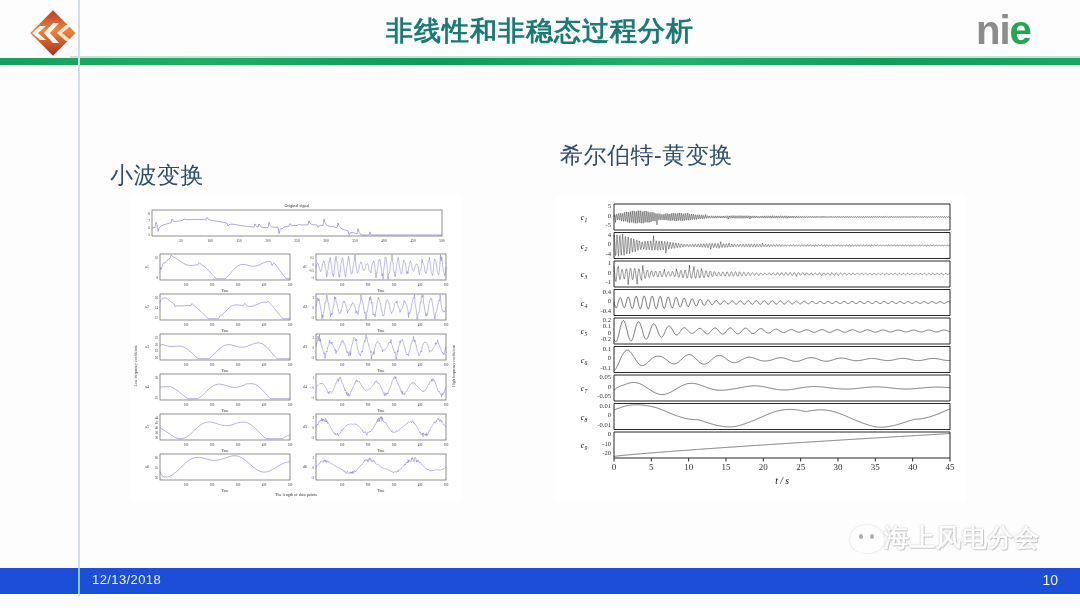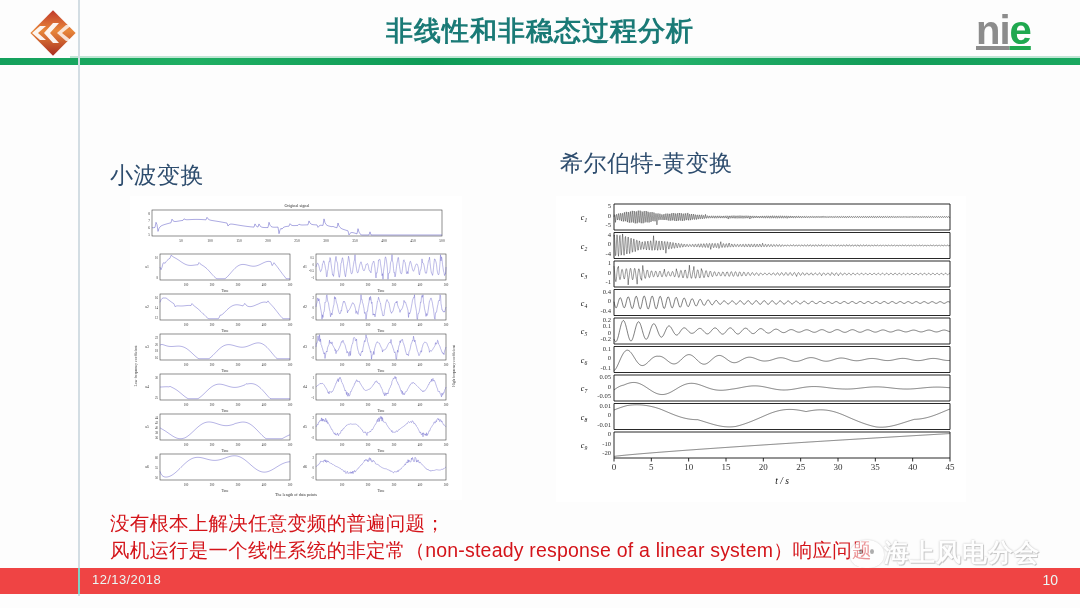--- a/index.html
+++ b/index.html
@@ -14,21 +14,21 @@
   
   .header { position: absolute; left: 0; top: 0; width: 1080px; height: 62px; }
   .slide-title {
     position: absolute; left: 180px; top: 9px; width: 720px;
     text-align: center;
     font-size: 27px; font-weight: bold; color: #1a7a76;
     letter-spacing: 1px; line-height: 44px; white-space: nowrap;
   }
   .logo-left { position: absolute; left: 22px; top: 10px; width: 62px; height: 46px; }
   .logo-right { position: absolute; right: 14px; top: 8px; width: 90px; height: 44px; }
-  .nie-text { font-size: 40px; font-weight: bold; line-height: 44px; letter-spacing: -1px; text-decoration: underline; }
+  .nie-text { font-size: 40px; font-weight: bold; line-height: 44px; letter-spacing: -1px; }
   .nie-gray { color: #8c8c8c; }
   .nie-green { color: #1fa84f; }
 
   .header-rule {
     position: absolute; left: 0; top: 58px; width: 1080px; height: 7px;
     background: linear-gradient(90deg,#14a05c 0%,#1faf63 18%,#0e9b57 40%,#23b069 62%,#129c59 82%,#1aa860 100%);
   }
   .header-rule-thin {
     position: absolute; left: 70px; top: 56px; width: 1010px; height: 2px;
     background: #bfe6d4;
@@ -41,53 +41,53 @@
   .lead {
     position: absolute; left: 108px; top: 86px; width: 900px;
     font-size: 22px; font-weight: bold; color: #16355c;
     line-height: 31px; letter-spacing: .3px;
   }
   .subhead {
     position: absolute; font-size: 23px; color: #2e4d6e; line-height: 30px;
     letter-spacing: .5px;
   }
   .subhead.left  { left: 110px; top: 160px; }
-  .subhead.right { left: 560px; top: 148px; }
+  .subhead.right { left: 560px; top: 140px; }
 
   .redblock {
     position: absolute; left: 110px; top: 510px; width: 940px;
     color: #d4141a; font-size: 19.5px; line-height: 27px; letter-spacing: .2px;
   }
   .redblock .ln2 { white-space: nowrap; }
 
   
   .footer {
     position: absolute; left: 0; bottom: 14px; width: 1080px; height: 26px;
-    background: #ef4444;
+    background: #1d4ed8;
   }
   .footer-sep { position: absolute; left: 78px; top: 0; width: 2px; height: 26px; background: #7fd0c2; }
   .footer-date {
     position: absolute; left: 92px; top: 4px;
     font-size: 13px; color: #eaf7f4; letter-spacing: .4px;
   }
   .footer-page {
     position: absolute; right: 22px; top: 4px;
     font-size: 14px; color: #eaf7f4;
   }
 
   
   .fig { position: absolute; background: #ffffff; }
   .fig-wavelet { left: 130px; top: 196px; width: 332px; height: 304px; }
   .fig-hht     { left: 556px; top: 196px; width: 410px; height: 306px; }
 
   svg { display: block; }
 
   
   .watermark {
-    position: absolute; left: 848px; top: 534px; width: 224px; height: 46px;
+    position: absolute; left: 848px; top: 519px; width: 224px; height: 46px;
     opacity: .55; pointer-events: none;
   }
   .wm-text {
     position: absolute; left: 36px; top: 2px;
     font-size: 25px; color: #ffffff; font-weight: bold;
     text-shadow: 0 0 2px rgba(120,120,120,.9), 1px 1px 0 rgba(150,150,150,.8);
     letter-spacing: 1px; white-space: nowrap;
   }
   .wm-bubble {
     position: absolute; left: 2px; top: 6px; width: 34px; height: 28px;
@@ -414,24 +414,20 @@
         <line x1="319.3333333333333" y1="262" x2="319.3333333333333" y2="265.5" stroke="#111" stroke-width="0.9"></line>
         <text x="319.3333333333333" y="274" font-size="9" text-anchor="middle" fill="#333" font-family="&quot;Liberation Serif&quot;, serif">35</text>
         <line x1="356.66666666666663" y1="262" x2="356.66666666666663" y2="265.5" stroke="#111" stroke-width="0.9"></line>
         <text x="356.66666666666663" y="274" font-size="9" text-anchor="middle" fill="#333" font-family="&quot;Liberation Serif&quot;, serif">40</text>
         <line x1="394" y1="262" x2="394" y2="265.5" stroke="#111" stroke-width="0.9"></line>
         <text x="394" y="274" font-size="9" text-anchor="middle" fill="#333" font-family="&quot;Liberation Serif&quot;, serif">45</text>
         <text x="226" y="288" font-size="9.5" text-anchor="middle" fill="#111" font-family="&quot;Liberation Serif&quot;, serif" font-style="italic">t / s</text>
       </svg>
   </div>
 
-  <div class="redblock">
-    <div class="ln1">没有根本上解决任意变频的普遍问题；</div>
-    <div class="ln2">风机运行是一个线性系统的非定常（non-steady response of a linear system）响应问题</div>
-  </div>
 
   <div class="watermark">
     <div class="wm-bubble">
       <span class="wm-eye" style="left:9px"></span>
         <span class="wm-eye" style="left:20px"></span>
     </div>
     <div class="wm-text">海上风电分会</div>
   </div>
 
   <div class="footer">

